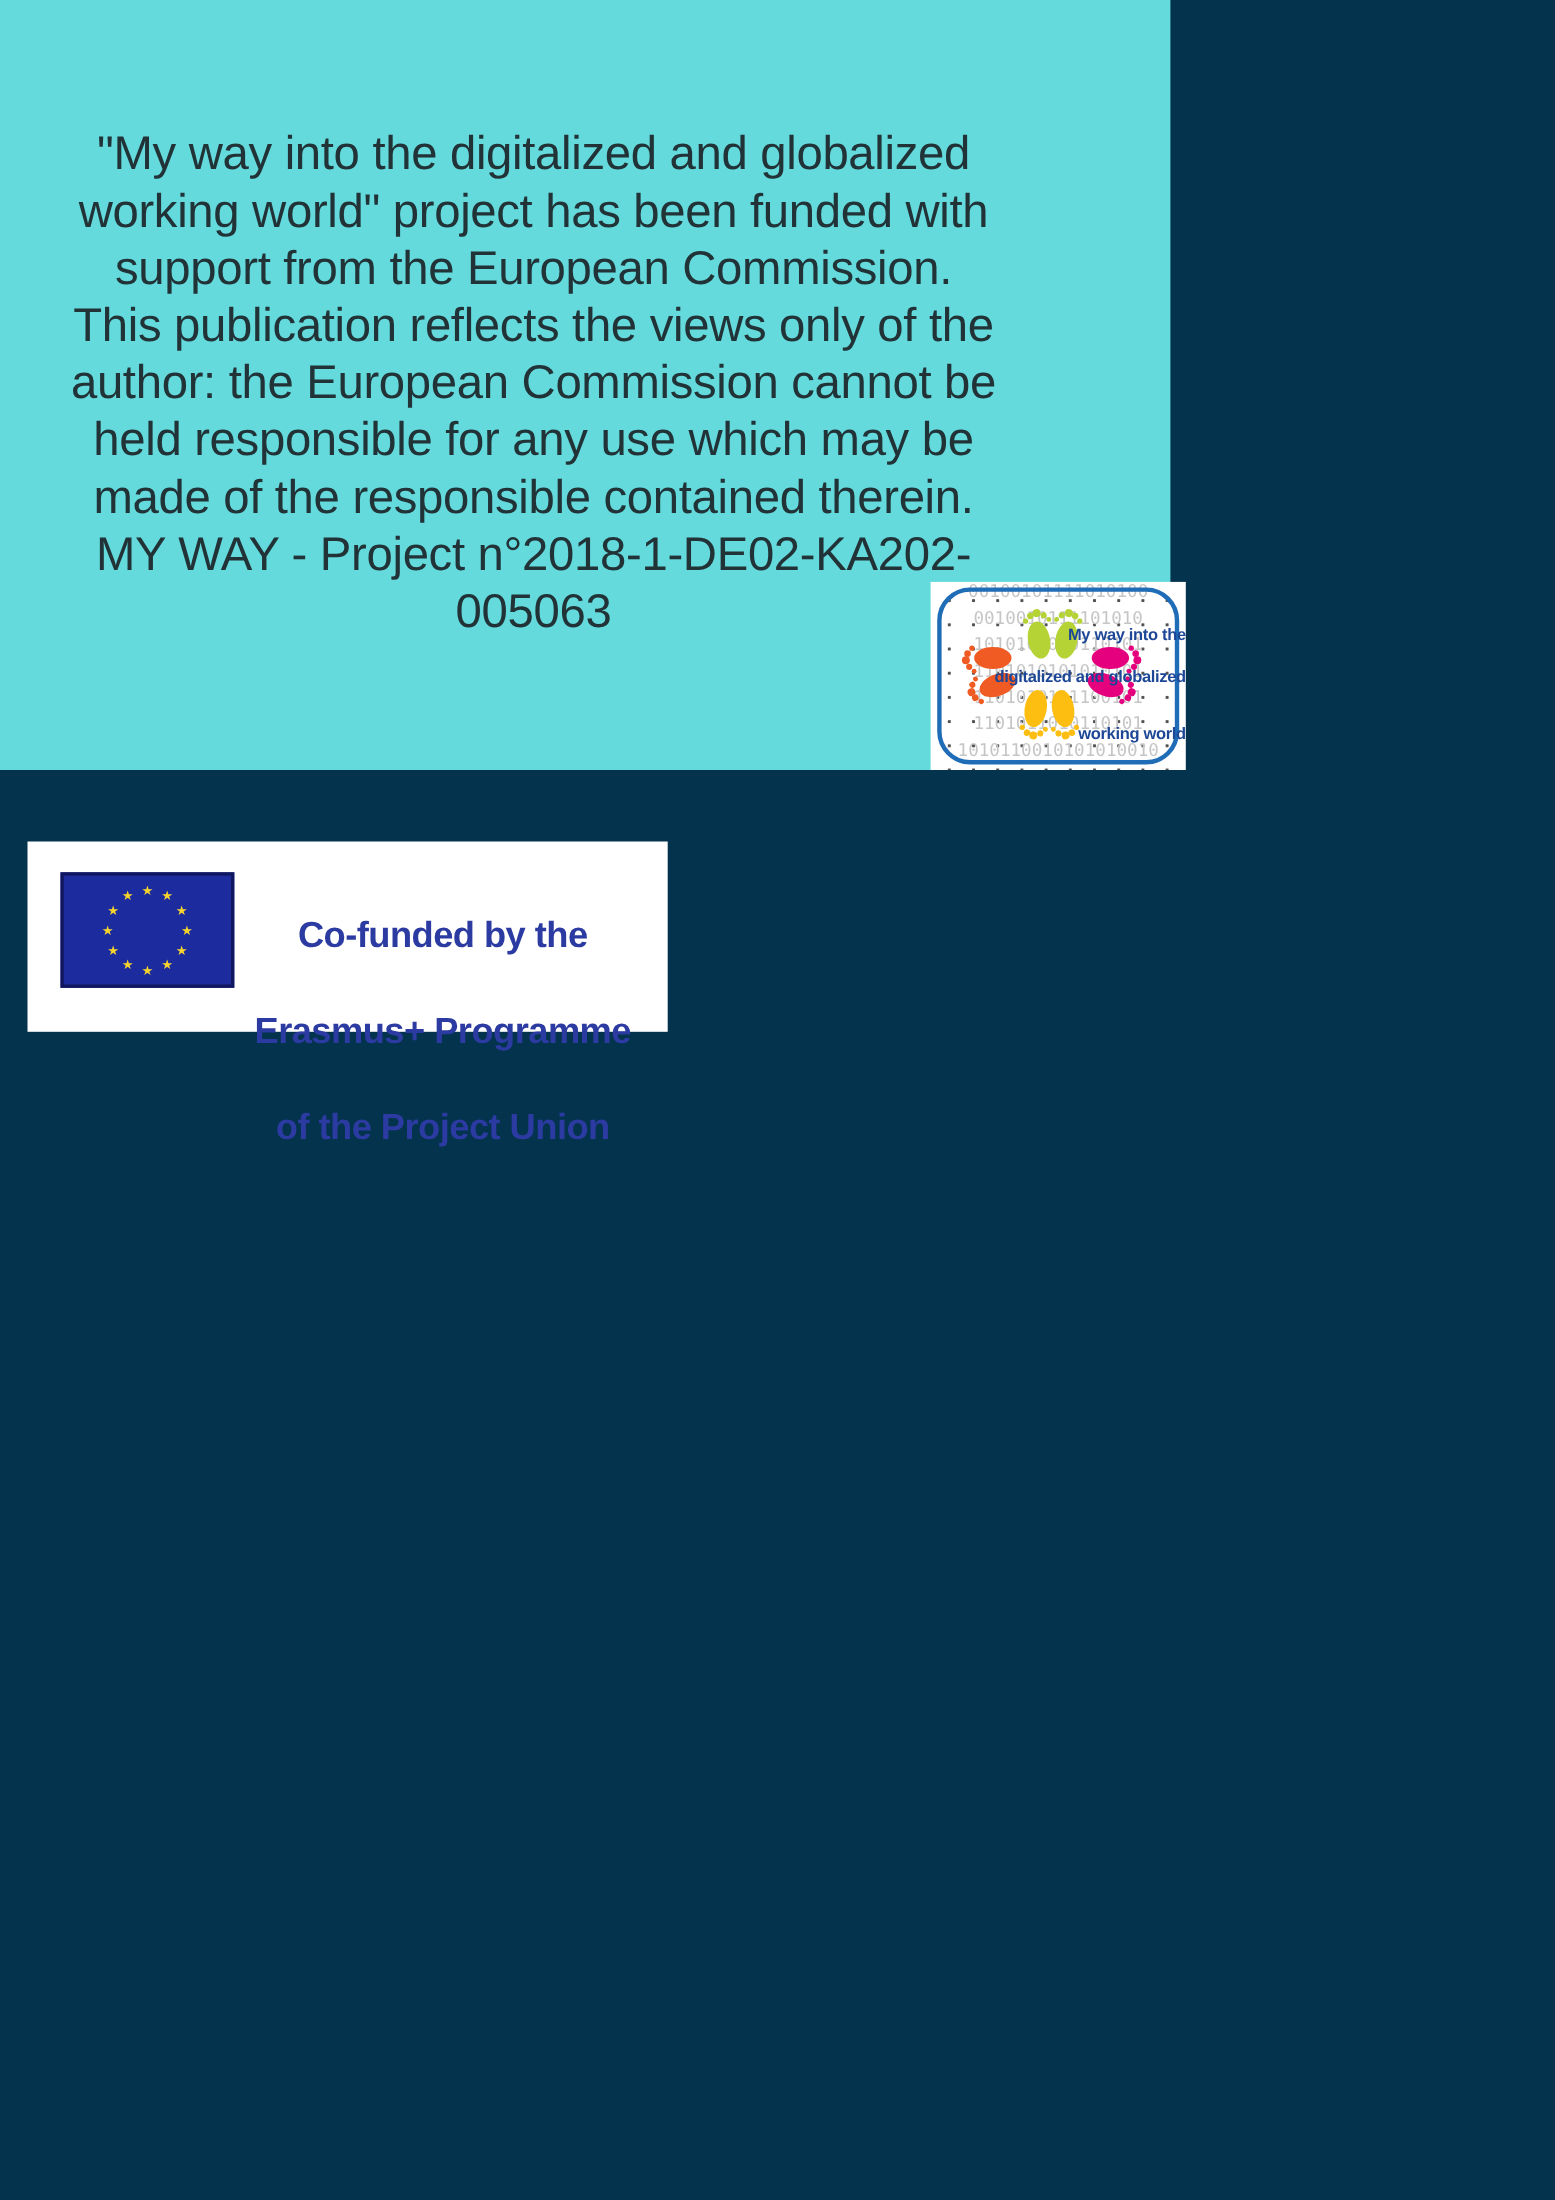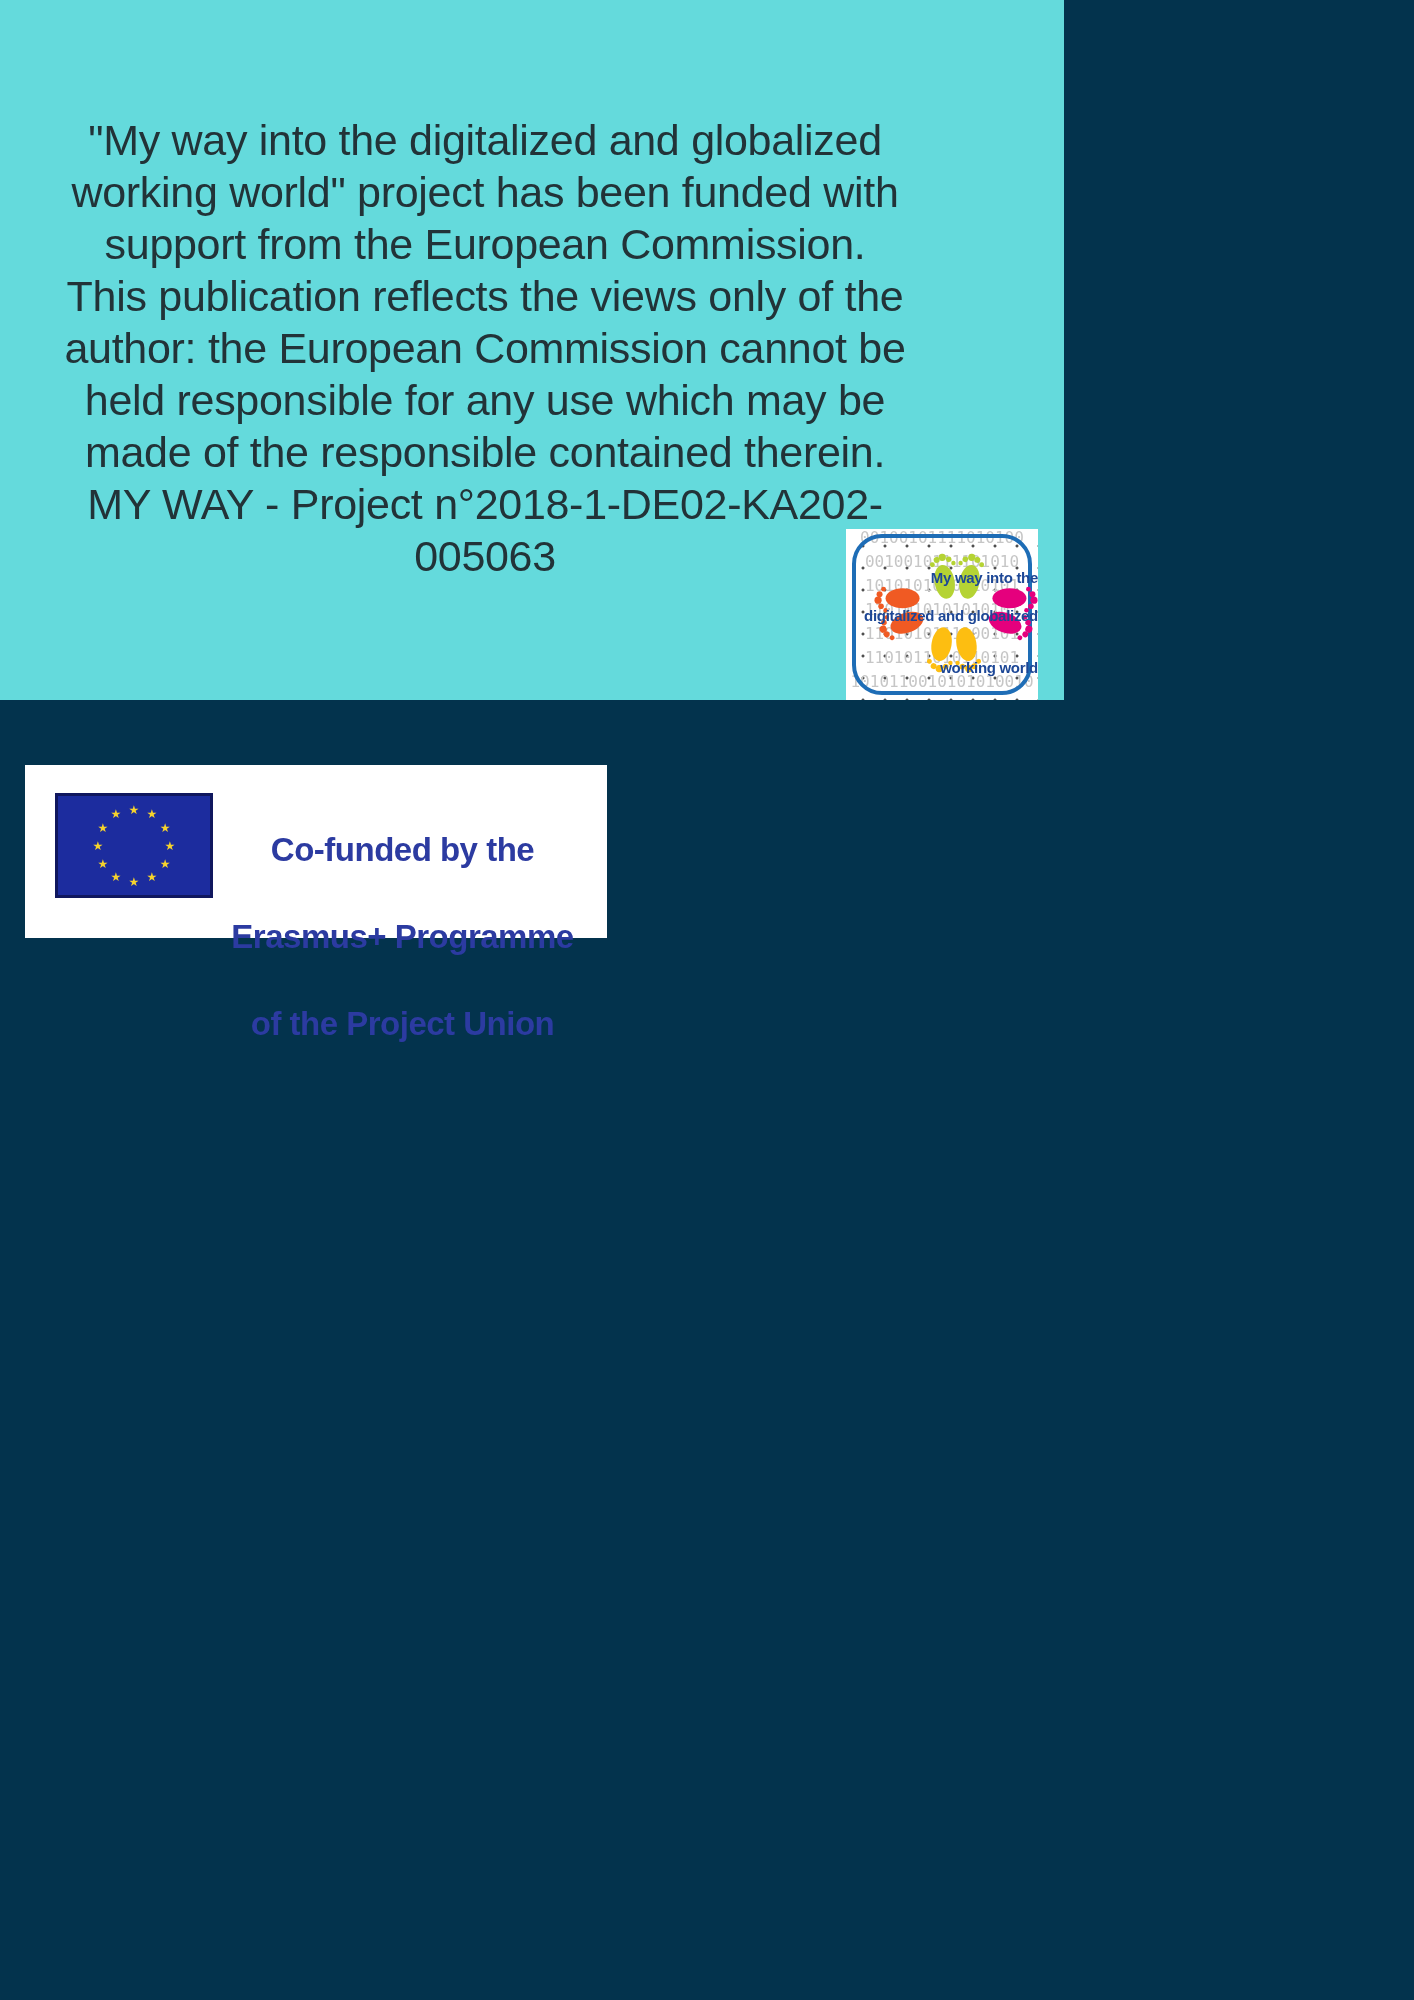--- a/index.html
+++ b/index.html
@@ -13,21 +13,21 @@
   .para{position:absolute;left:0;top:114px;width:970px;text-align:center;}
   .para .line{
     font-size:43px;font-weight:300;line-height:52px;
     letter-spacing:-0.3px;white-space:nowrap;
   }
   
   .mylogo{
     position:absolute;left:846px;top:529px;width:192px;height:171px;
     background-color:#ffffff;overflow:hidden;
     background-image:radial-gradient(circle,rgba(20,20,20,0.75) 1.2px,rgba(0,0,0,0) 1.8px);
-    background-size:22px 22px;background-position:6px 6px;
+    background-size:22px 22px;background-position:6px 6px;padding-left:40px;
   }
   .binary{position:absolute;left:0;top:-3px;width:100%;text-align:center;z-index:1;}
   .binary .brow{
     font-family:"DejaVu Sans Mono",monospace;
     font-size:16px;line-height:24px;white-space:nowrap;
   }
   .logo-border{
     position:absolute;left:6px;top:5px;right:6px;bottom:5px;
     border:4px solid;border-radius:30px;z-index:2;
   }

